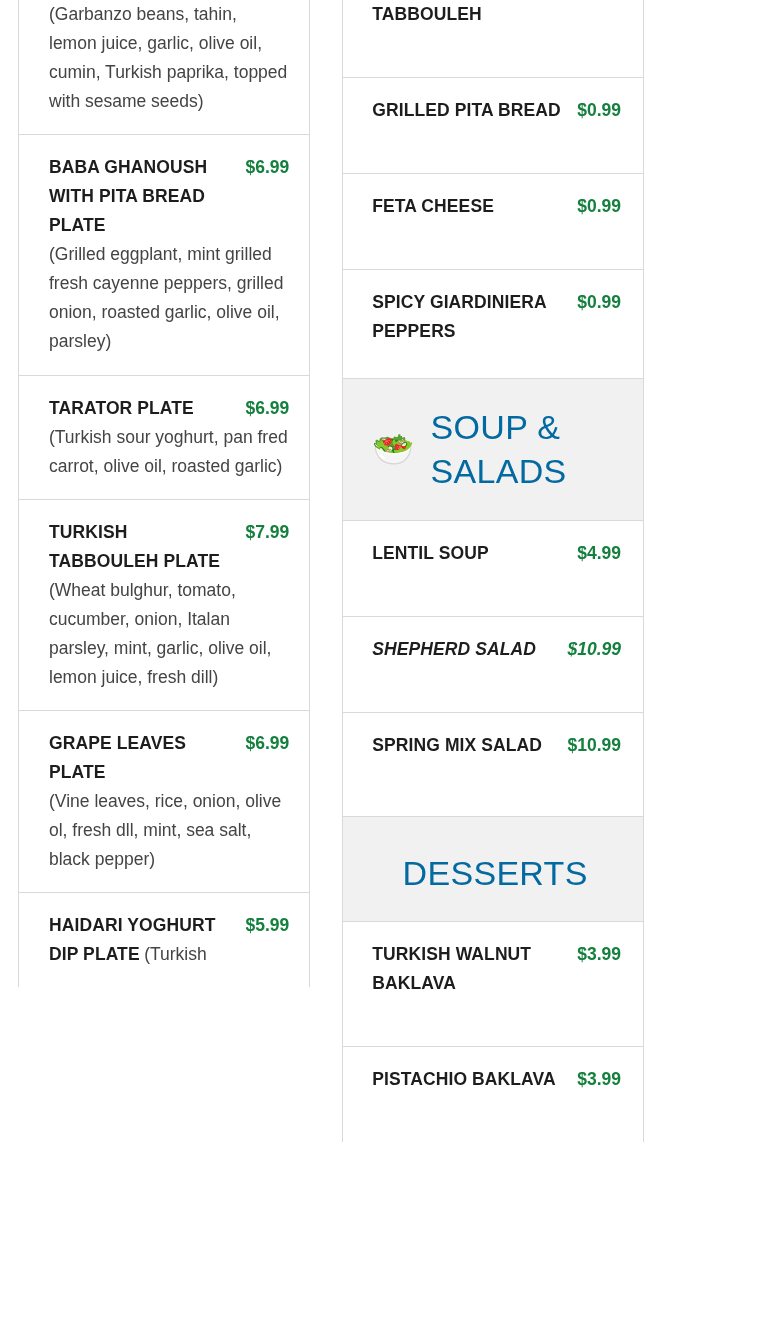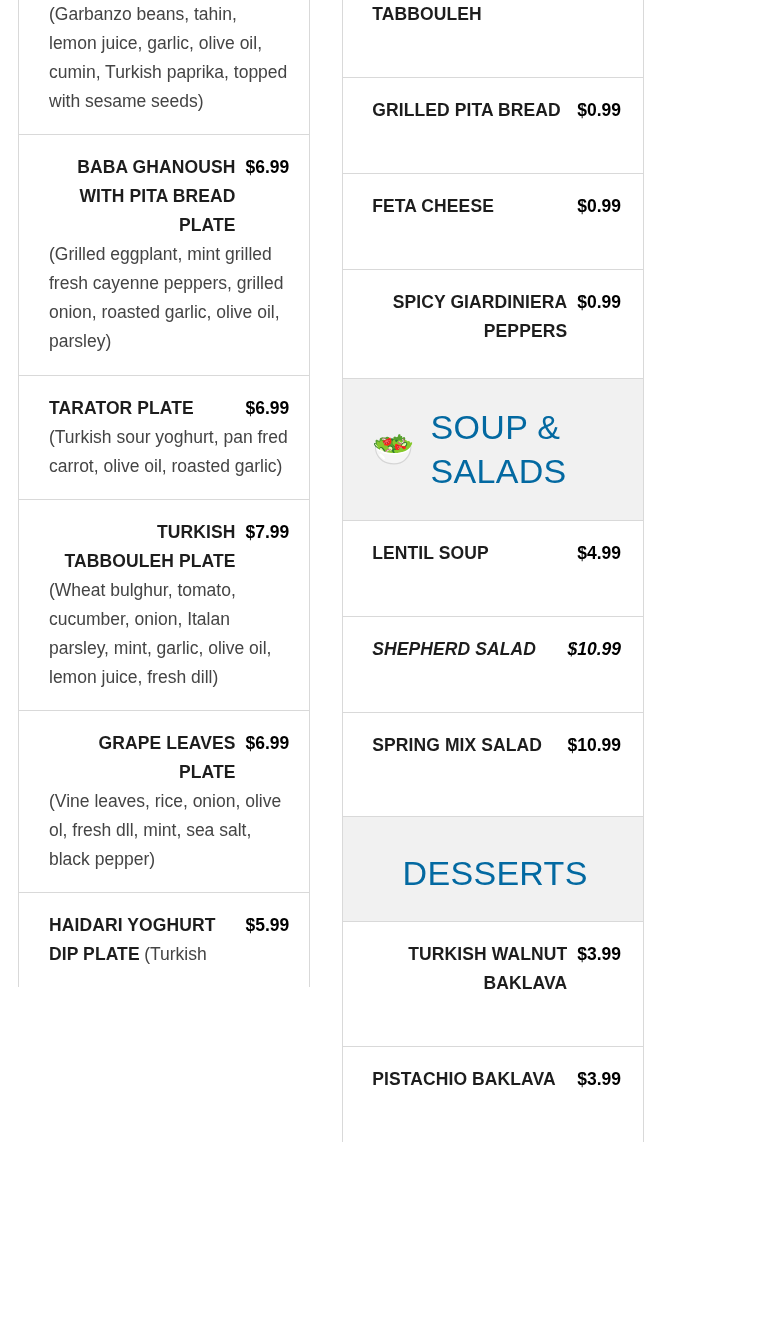--- a/index.html
+++ b/index.html
@@ -55,27 +55,26 @@
     justify-content: space-between;
     gap: 10px;
   }
   .item-name {
     font-size: 17.5px;
     line-height: 1.66;
     font-weight: 700;
     letter-spacing: 0.1px;
     color: #1d1d1d;
     max-width: 250px;
-    text-align: right;
   }
   .item-price {
     font-size: 17.5px;
     line-height: 1.66;
     font-weight: 700;
-    color: #000000;
+    color: #15803d;
     white-space: nowrap;
     padding-top: 0px;
   }
   .item-desc {
     font-size: 17.5px;
     line-height: 1.66;
     color: #444444;
     font-weight: 400;
     max-width: 250px;
     margin-top: 0px;

